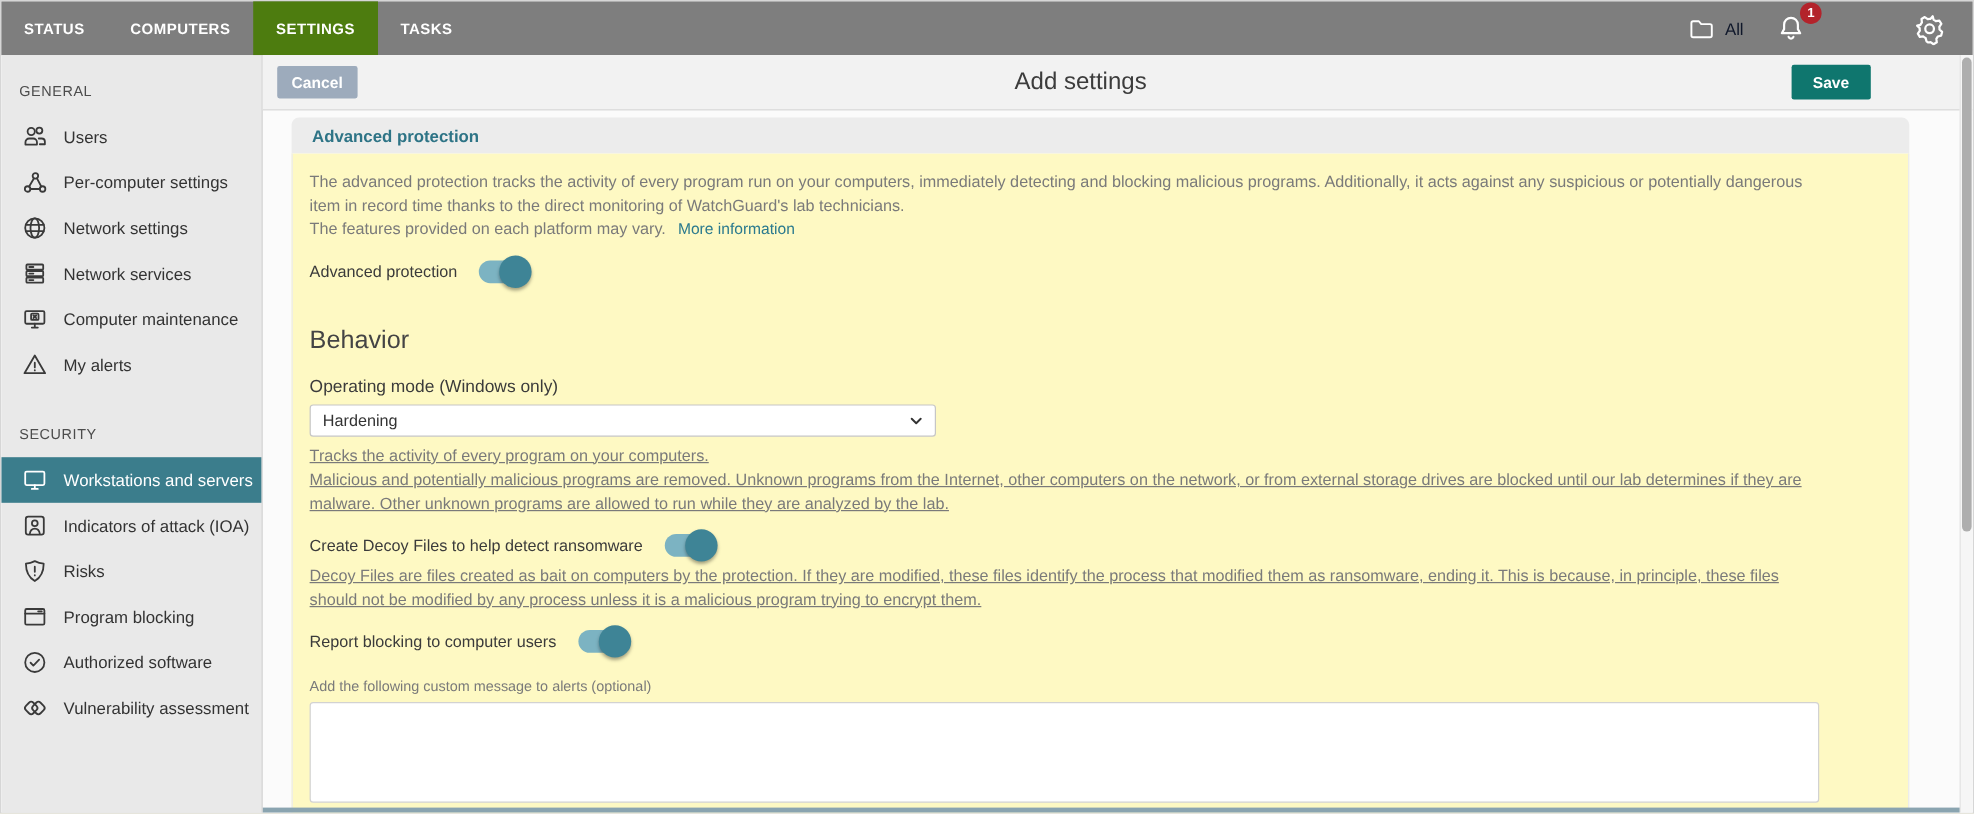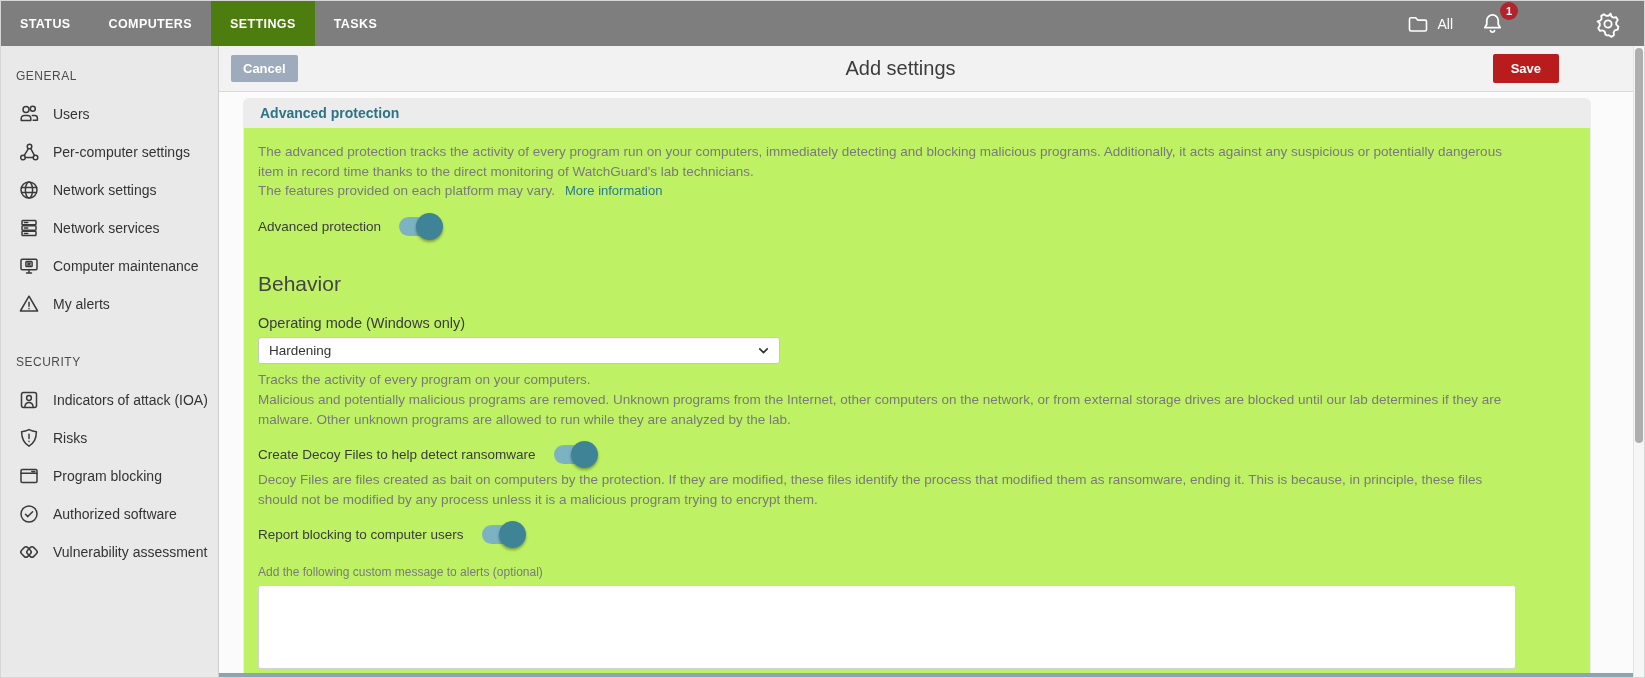--- a/index.html
+++ b/index.html
@@ -17,21 +17,21 @@
   }
   .topnav .tabs { display:flex; }
   .nav-tab {
     display:flex; align-items:center; padding:0 19px; color:#ffffff;
     font-size:12.5px; font-weight:700; letter-spacing:.4px; cursor:pointer;
   }
   .nav-tab.active { background:#4d7c0f; }
   .topnav .spacer { flex:1; }
   .nav-right { display:flex; align-items:center; padding-right:22px; }
   .nav-filter { display:flex; align-items:center; color:#fff; cursor:pointer; }
-  .nav-filter .lbl { font-size:14px; margin-left:7px; color:#ffffff; }
+  .nav-filter .lbl { font-size:14px; margin-left:7px; color:#0f172a; }
   .nav-bell { position:relative; margin-left:26px; cursor:pointer; }
   .nav-badge {
     position:absolute; top:-8px; right:-12px; min-width:18px; height:18px;
     background:#b3232b; border-radius:50%; color:#fff; font-size:11px; font-weight:700;
     display:flex; align-items:center; justify-content:center;
   }
   .nav-gear { margin-left:88px; cursor:pointer; color:#fff; font-size:27px; line-height:1; }
 
   
   .app { display:flex; height:632px; }
@@ -58,35 +58,35 @@
   .main { flex:1; position:relative; background:#fbfbfb; }
   .main-header {
     height:46px; background:#f2f2f2; border-bottom:1px solid #d9d9d9;
     display:flex; align-items:center; position:relative; padding:0 85px 0 12px;
   }
   .btn {
     border:none; border-radius:2px; color:#fff; font-weight:700; font-size:13px;
     font-family:inherit; cursor:pointer; padding:6px 12px;
   }
   .btn-cancel { background:#9dabbc; }
-  .btn-save { background:#b91c1c; padding:7px 18px; position:absolute; right:85px; }
+  .btn-save { background:#0f766e; padding:7px 18px; position:absolute; right:85px; }
   .page-title {
     position:absolute; left:0; right:62px; text-align:center; font-size:20px; color:#3c3c3c;
     pointer-events:none;
   }
 
   .content { padding:6px 0 0 24px; height:586px; }
   .panel { width:1348px; }
   .panel-header {
     background:#ececec; border-radius:6px 6px 0 0; height:30px;
     display:flex; align-items:center; padding-left:17px;
   }
   .panel-header .ttl { color:#2e7486; font-weight:700; font-size:14px; }
   .panel-body {
-    background:#bef264; border-left:1px solid #ececec; border-right:1px solid #ececec;
+    background:#fef9c3; border-left:1px solid #ececec; border-right:1px solid #ececec;
     padding:14px 15px 0 14px; height:551px;
   }
   .intro { font-size:13.5px; line-height:19.5px; color:#7a7a7a; max-width:1260px; }
   .more-link { color:#2b7a8e; font-weight:400; font-size:13px; margin-left:10px; cursor:pointer; text-decoration:none;margin-top:46px; }
 
   .toggle-row { display:flex; align-items:center; margin-top:16px; }
   .toggle-row .t-label { font-size:13.5px; color:#3b3b3b; margin-right:18px; }
   .toggle {
     width:40px; height:19px; border-radius:10px; background:#7cb3c2; position:relative;
     cursor:pointer; flex:none; margin-right:10px;
@@ -97,21 +97,21 @@
   }
 
   .behavior-title { font-size:21px; color:#444; font-weight:400; margin-top:36px; }
 
   .field-label { font-size:14.5px; color:#3b3b3b; margin-top:19px; }
   .select {
     margin-top:6px; width:522px; height:27px; background:#fff; border:1px solid #c6c6c6;
     border-radius:3px; display:flex; align-items:center; padding:0 8px 0 10px;
     font-size:13.5px; color:#333; cursor:pointer; justify-content:space-between;
   }
-  .desc { font-size:13.5px; line-height:19.5px; color:#7a7a7a; margin-top:6px; max-width:1260px; }
+  .desc { font-size:13.5px; line-height:19.5px; color:#7a7a7a; margin-top:6px; max-width:1260px;text-decoration:underline; }
   .desc.tight { margin-top:1px; }
 
   .custom-label { font-size:12px; color:#7a7a7a; margin-top:21px; }
   .custom-textarea {
     margin-top:6px; width:1258px; height:84px; border:1px solid #d2d2d2; border-radius:3px;
     resize:none; font-family:inherit; font-size:13.5px; padding:8px; color:#333; background:#fff;
     display:block; outline:none;
   }
 
   
@@ -237,20 +237,29 @@
           <path d="M12 4.2 20.6 19H3.4z"></path>
             <path d="M12 10.2v4M12 16.5v.2"></path>
         </svg>
       </span>
       <span>My alerts</span>
     </div>
 
     <div class="side-gap"></div>
     <div class="side-section-title">SECURITY</div>
 
+    <div class="side-item selected">
+      <span class="ic">
+        <svg width="24" height="24" viewBox="0 0 24 24" fill="none" stroke="currentColor" stroke-width="1.5" stroke-linecap="round" stroke-linejoin="round">
+          <rect x="4" y="5" width="16" height="11.2" rx="1.2"></rect>
+          <path d="M9.5 19.4h5M12 16.2v3.2"></path>
+        </svg>
+      </span>
+      <span>Workstations and servers</span>
+    </div>
 
     <div class="side-item">
       <span class="ic">
         <svg width="24" height="24" viewBox="0 0 24 24" fill="none" stroke="currentColor" stroke-width="1.5" stroke-linecap="round" stroke-linejoin="round">
           <rect x="4.5" y="4.5" width="15" height="15" rx="2"></rect>
           <circle cx="12" cy="10" r="2.4"></circle>
           <path d="M7.8 19c.4-2.9 2-4.4 4.2-4.4s3.8 1.5 4.2 4.4"></path>
         </svg>
       </span>
       <span>Indicators of attack (IOA)</span>

